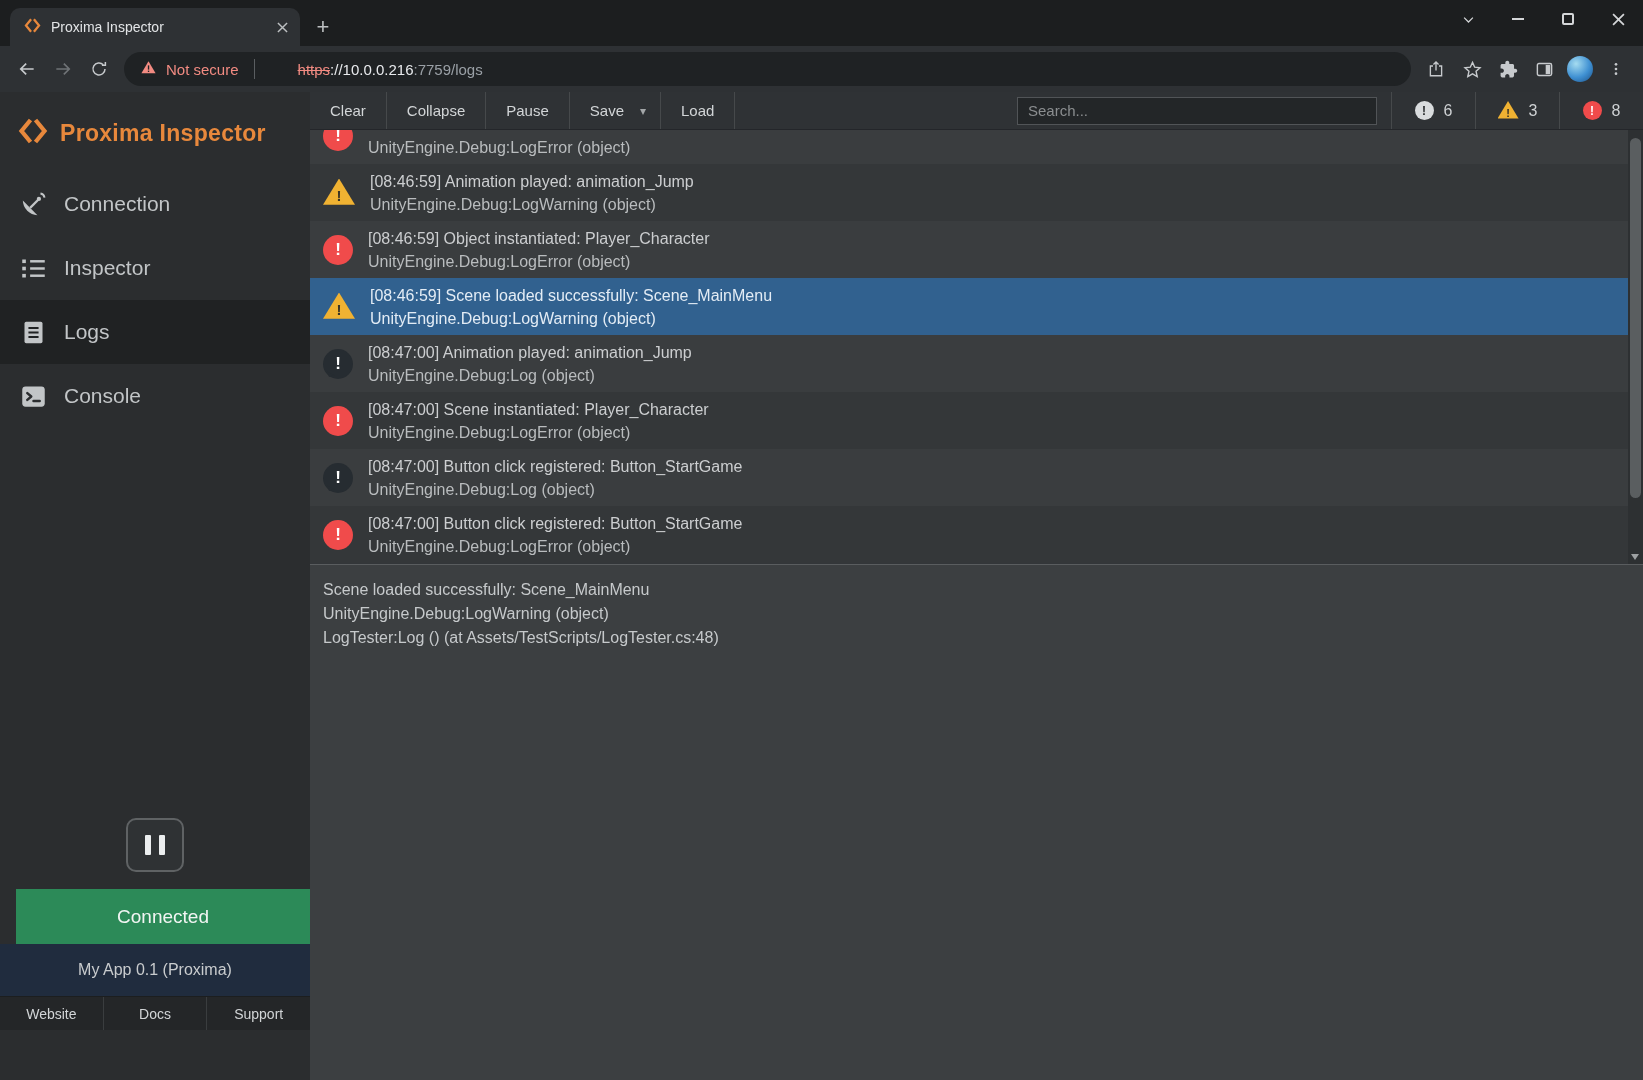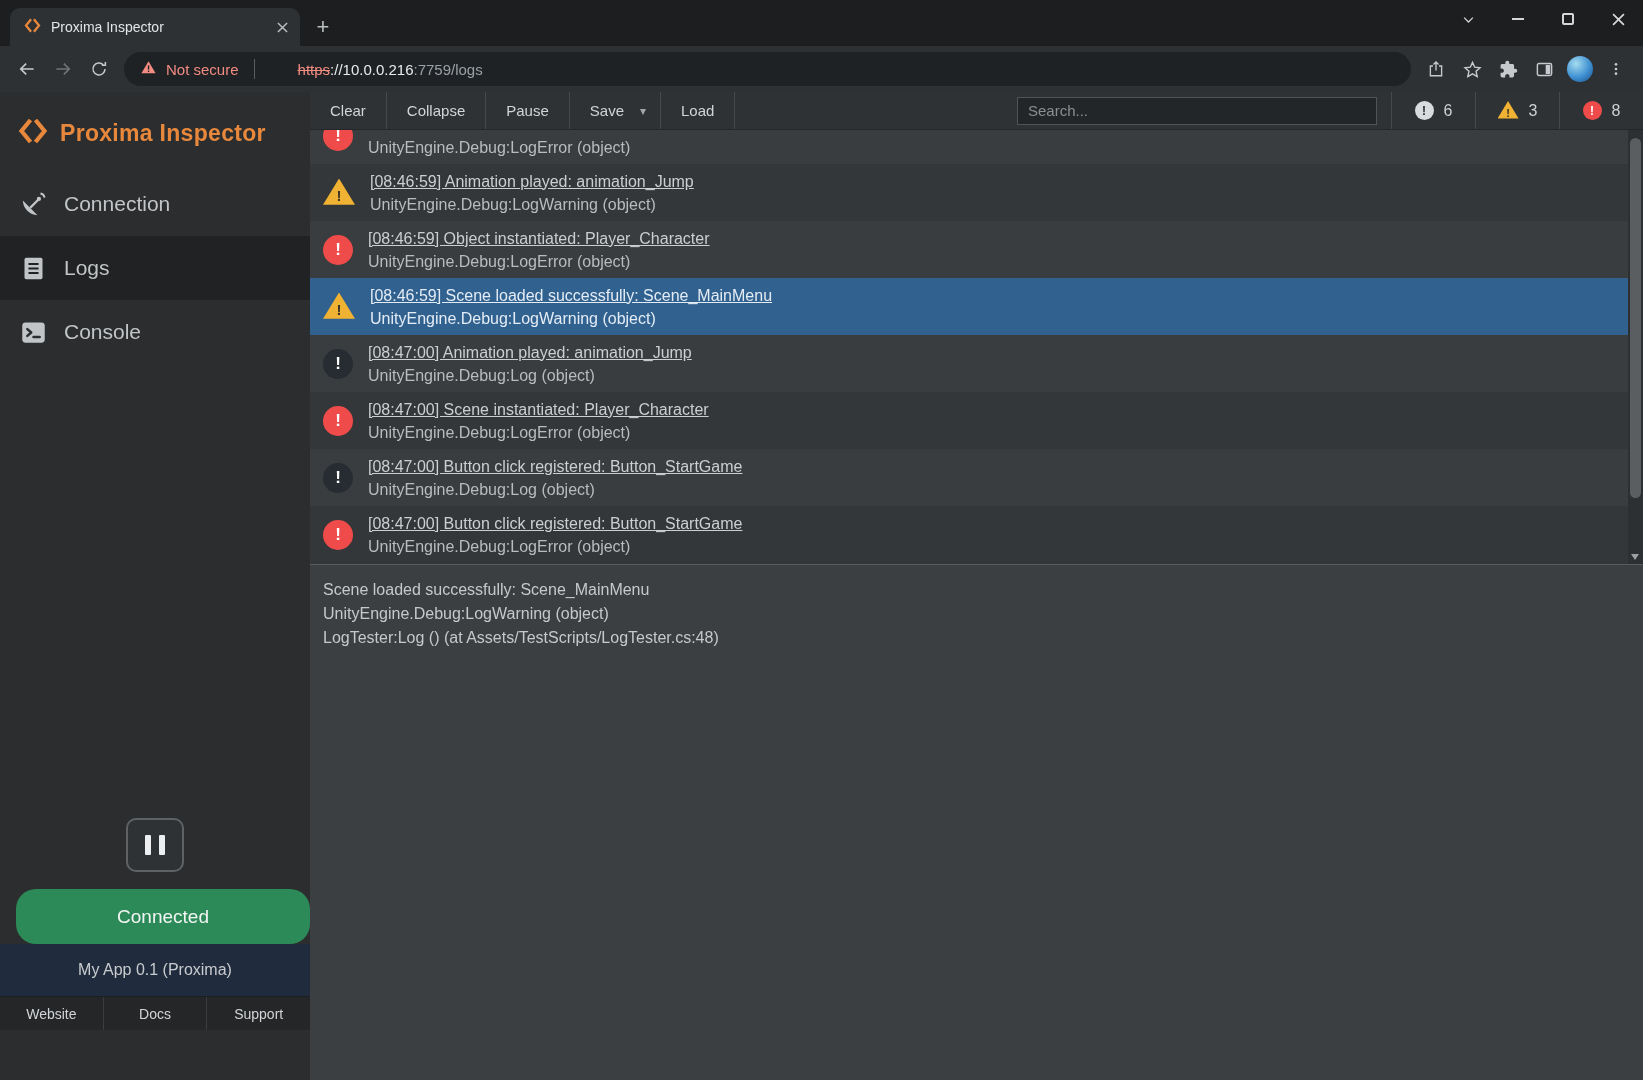--- a/index.html
+++ b/index.html
@@ -45,21 +45,21 @@
   .nav-item { display:flex; align-items:center; gap:17px; height:64px; padding-left:20px; font-size:21px; cursor:pointer; width:100%; text-align:left; }
   .nav-item.active { background:#202223; }
   .nav-icon { width:27px; height:27px; flex:0 0 auto; color:#c2c5c7; }
 
   .pause-wrap { position:absolute; top:726px; left:0; right:0; display:flex; justify-content:center; }
   .pause-btn { width:58px; height:54px; background:#2f3234; border:2px solid #5f6264; border-radius:10px;
                display:flex; gap:8px; align-items:center; justify-content:center; }
   .pbar { width:6px; height:20px; background:#eceeef; border-radius:1px; }
 
   .status-connected { position:absolute; top:797px; left:16px; right:0; height:55px; background:#2c8a58;
-                      color:#f2f5f3; font-size:19px; display:flex; align-items:center; justify-content:center;border-radius:20px; }
+                      color:#f2f5f3; font-size:19px; display:flex; align-items:center; justify-content:center; }
   .app-label { position:absolute; top:852px; left:0; right:0; height:52px; background:#202c3e;
                color:#c9ccce; font-size:16px; display:flex; align-items:center; justify-content:center; }
   .side-footer { position:absolute; top:904px; left:0; right:0; height:34px; background:#242628; display:flex; border-top:1px solid #1c1e1f; }
   .foot-link { flex:1; display:flex; align-items:center; justify-content:center; font-size:14px; color:#d2d5d7; border-right:1px solid #3a3d3f; }
   .foot-link:last-child { border-right:none; }
 
   .main { flex:1; display:flex; flex-direction:column; min-width:0; background:#3c3f41; }
 
   
   .ltoolbar { height:38px; background:#2f3235; display:flex; align-items:stretch; border-bottom:1px solid #24262a; flex:0 0 auto; }
@@ -85,21 +85,21 @@
   .lrow.partial { margin-top:-23px; }
   .licon { width:30px; height:30px; flex:0 0 auto; display:flex; align-items:center; justify-content:center;
            font-weight:bold; font-size:17px; border-radius:50%; position:relative; }
   .type-error .licon { background:#f04b4b; color:#fff; }
   .type-info .licon { background:#262c31; color:#fff; }
   .type-info .licon::after { content:""; position:absolute; left:2px; bottom:-2px; width:0; height:0;
                              border:4px solid transparent; border-top-color:#262c31; transform:rotate(25deg); }
   .type-warning .licon { background:#f0b232; color:#3a3526; border-radius:0; width:32px; height:28px;
                          clip-path:polygon(50% 0,100% 94%,0 94%); align-items:flex-end; padding-bottom:3px; font-size:15px; }
   .ltext { display:flex; flex-direction:column; justify-content:center; font-size:16px; line-height:23px; min-width:0; }
-  .l1 { display:block; color:#ccced0; min-height:23px; white-space:nowrap;text-decoration:underline; }
+  .l1 { display:block; color:#ccced0; min-height:23px; white-space:nowrap; }
   .l2 { display:block; color:#b9bcbe; min-height:23px; white-space:nowrap; }
   .selected .l1, .selected .l2 { color:#e3ecf5; }
 
   .vscroll { position:absolute; top:0; right:0; bottom:0; width:15px; background:#2d3032; }
   .vthumb { position:absolute; top:8px; left:2px; width:11px; height:360px; background:#5a5e60; border-radius:6px; }
   .vdown { position:absolute; bottom:4px; left:3px; width:0; height:0;
            border-left:4.5px solid transparent; border-right:4.5px solid transparent; border-top:6px solid #9da0a2; }
 
   .detail { border-top:1px solid #5a5d5f; padding:13px 20px 0 13px; font-size:16px; line-height:24px; color:#c6c9cb; flex:1; }
   .detail span { display:block; }
@@ -225,20 +225,33 @@
         <button class="nav-item">
           <span class="nav-icon">
             <svg viewBox="0 0 24 24" width="27" height="27">
                 <path d="M2.5 8.5 a13.5 13.5 0 0 0 13 13 L2.5 8.5 Z" fill="currentColor"></path>
                 <line x1="9" y1="15" x2="16.2" y2="7.8" stroke="currentColor" stroke-width="2"></line>
                 <circle cx="16.8" cy="7" r="1.9" fill="currentColor"></circle>
                 <path d="M18.2 2.2 a4.3 4.3 0 0 1 3.6 3.6" fill="none" stroke="currentColor" stroke-width="1.7"></path>
               </svg>
           </span>
           <span>Connection</span>
+        </button>
+        <button class="nav-item">
+          <span class="nav-icon">
+            <svg viewBox="0 0 24 24" width="27" height="27" fill="currentColor" stroke="currentColor" stroke-width="2.2">
+                <rect x="2" y="4" width="3.2" height="3.2" stroke="none"></rect>
+                <line x1="9" y1="5.6" x2="22" y2="5.6"></line>
+                <rect x="2" y="10.4" width="3.2" height="3.2" stroke="none"></rect>
+                <line x1="9" y1="12" x2="22" y2="12"></line>
+                <rect x="2" y="16.8" width="3.2" height="3.2" stroke="none"></rect>
+                <line x1="9" y1="18.4" x2="22" y2="18.4"></line>
+              </svg>
+          </span>
+          <span>Inspector</span>
         </button>
         <button class="nav-item active">
           <span class="nav-icon">
             <svg viewBox="0 0 24 24" width="27" height="27">
                 <rect x="4" y="2.5" width="16" height="19" rx="1.5" fill="currentColor"></rect>
                 <line x1="7.5" y1="8" x2="16.5" y2="8" stroke="#202223" stroke-width="1.8"></line>
                 <line x1="7.5" y1="12" x2="16.5" y2="12" stroke="#202223" stroke-width="1.8"></line>
                 <line x1="7.5" y1="16" x2="16.5" y2="16" stroke="#202223" stroke-width="1.8"></line>
               </svg>
           </span>

